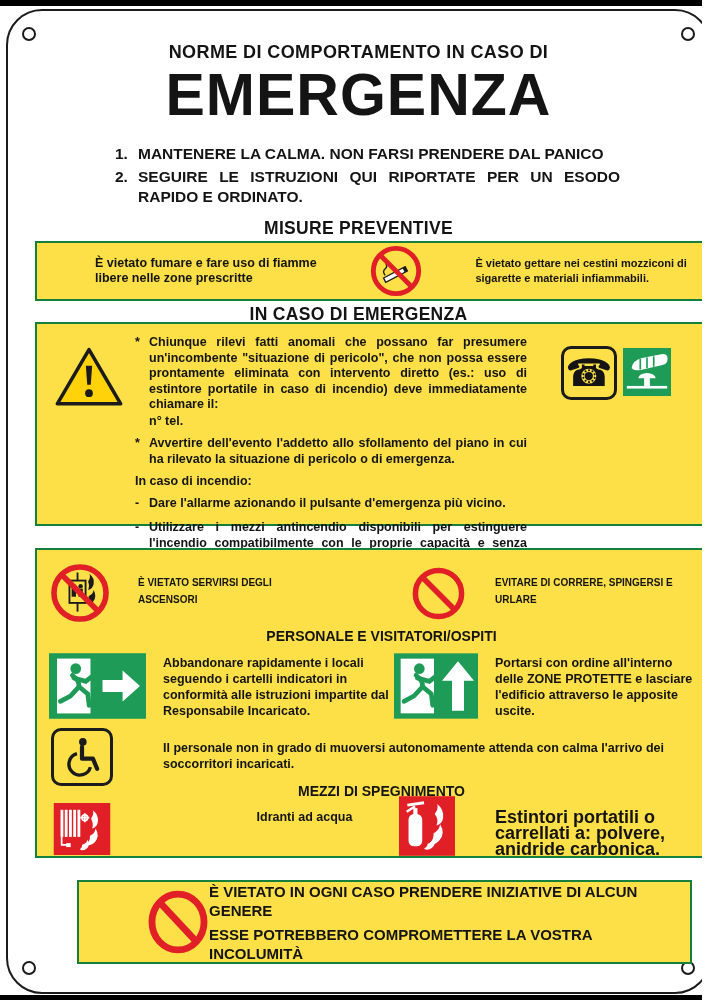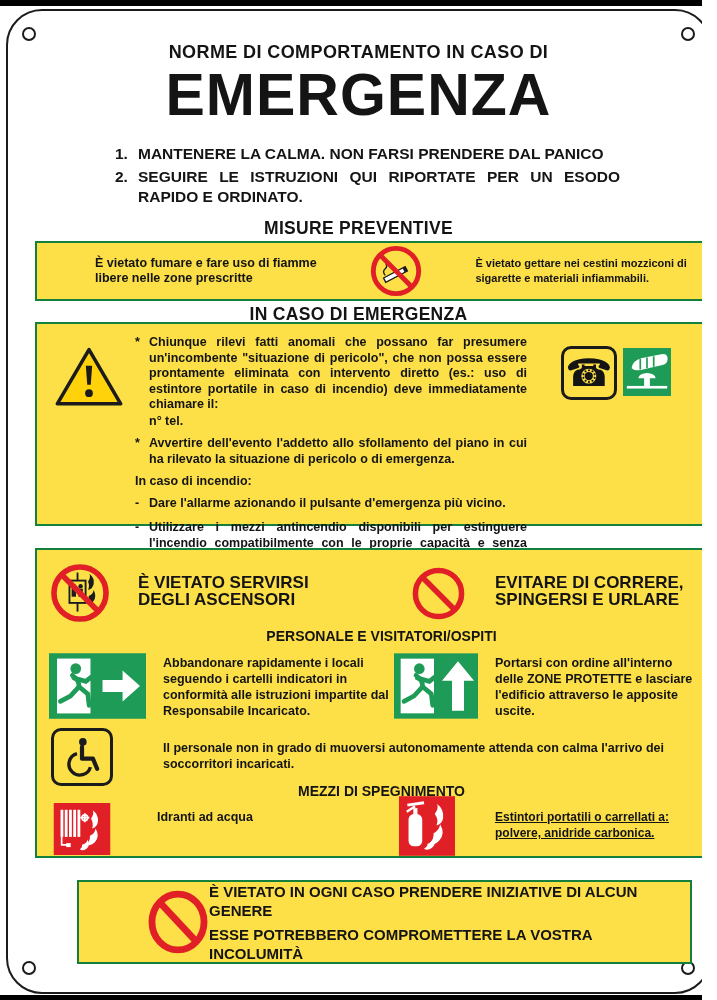--- a/index.html
+++ b/index.html
@@ -45,28 +45,28 @@
   .em-gap{height:9px;}
   .phone-box{position:absolute;left:524px;top:22px;width:50px;height:48px;border:3px solid #1b1b1b;
              border-radius:10px;display:flex;align-items:center;justify-content:center;}
   .phone-glyph{font-size:38px;line-height:1;font-weight:normal;}
   .green-btn{position:absolute;left:586px;top:24px;}
 
   .panel-evacuation{left:27px;top:537px;width:645px;height:306px;}
   .ev-sub{position:absolute;left:0;width:100%;text-align:center;font-size:14px;}
   .ev-sub1{top:78px;} .ev-sub2{top:233px;}
   .abs{position:absolute;}
-  .lbl{font-size:17px;line-height:16.5px;}
+  .lbl{font-size:10px;line-height:16.5px;}
   .lbl-ascensori{left:101px;top:25px;width:180px;}
   .lbl-correre{left:458px;top:25px;width:195px;}
   .txt-exit-right{left:126px;top:105px;width:232px;font-size:12.5px;line-height:16px;}
   .txt-exit-up{left:458px;top:105px;width:200px;font-size:12.5px;line-height:16px;}
   .txt-wheelchair{left:126px;top:190px;width:535px;font-size:12.5px;line-height:16px;}
-  .txt-hose{left:120px;top:259px;width:275px;font-size:12.5px;line-height:16px;}
-  .txt-exting{left:458px;top:259px;width:205px;font-size:12px;line-height:16px;text-decoration:underline;}
+  .txt-hose{left:130px;top:259px;width:275px;font-size:12.5px;line-height:16px;text-align:center;}
+  .txt-exting{left:458px;top:259px;width:205px;font-size:18px;line-height:16px;}
 
   .panel-footer{left:69px;top:869px;width:567px;height:80px;display:flex;align-items:center;}
   .ft-icon{margin-left:24px;flex:none;}
   .ft-text{width:445px;font-size:15px;line-height:19px;}
   .ft-line2{margin-top:5px;}
 
   svg{display:block;}
 </style>
 </head>
 <body>

